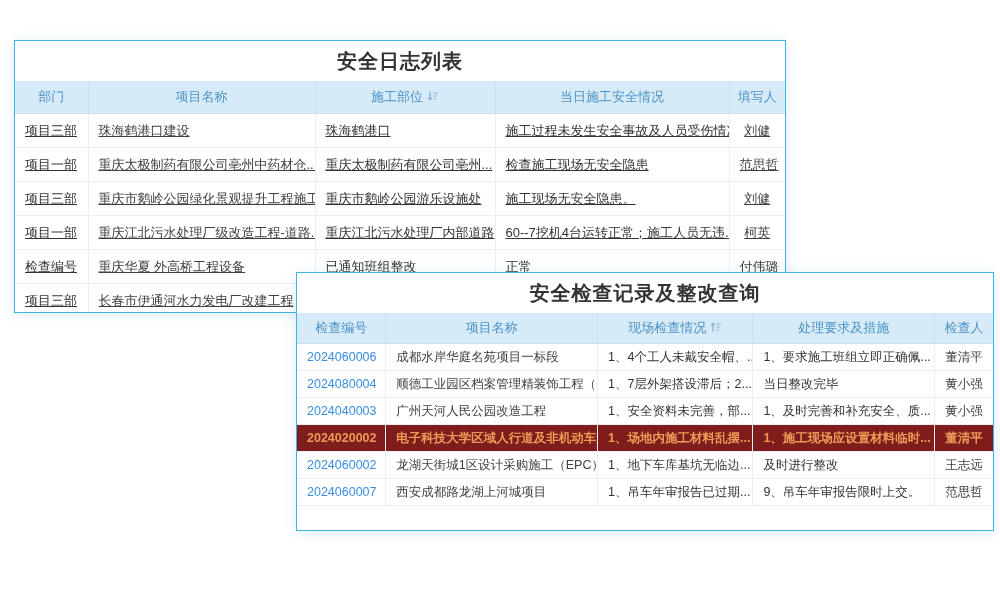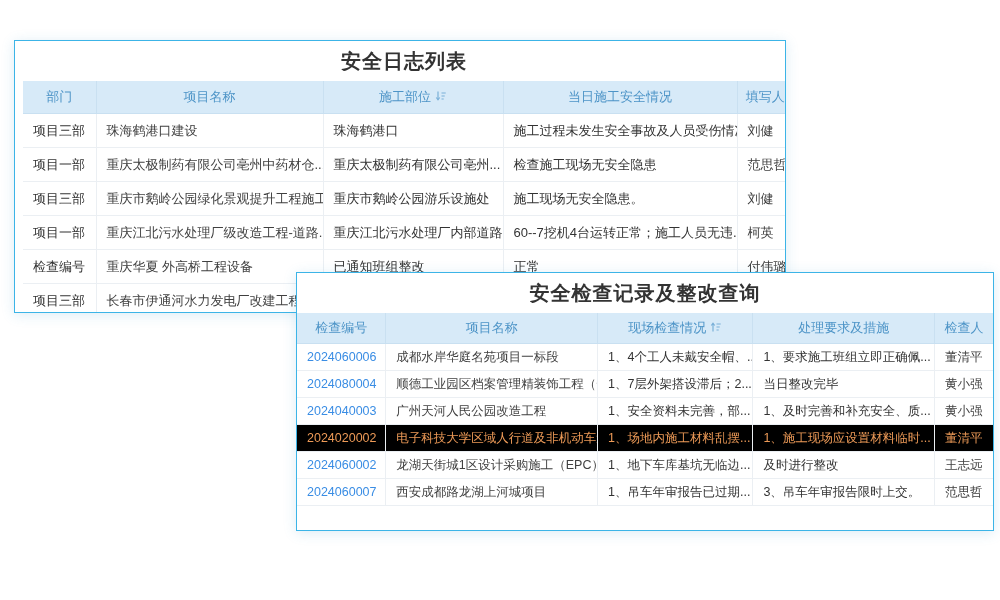--- a/index.html
+++ b/index.html
@@ -7,48 +7,48 @@
     width:1000px;height:600px;position:relative;overflow:hidden;
     font-family:"Liberation Sans","DejaVu Sans",sans-serif;
     color:#333333;
   }
   .panel{
     position:absolute;background:#ffffff;
     border:1px solid #3cb4e7;
     box-shadow:0 2px 12px rgba(60,150,200,0.18);
     overflow:hidden;box-sizing:border-box;
   }
-  #panel-safety-log{left:14px;top:40px;width:772px;height:273px;z-index:1;padding-left:8px;}
+  #panel-safety-log{left:14px;top:40px;width:772px;height:273px;z-index:1;}
   #panel-inspection{left:296px;top:272px;width:698px;height:259px;z-index:2;}
   .panel-title{
     text-align:center;font-size:20px;font-weight:bold;color:#333;
     line-height:40px;height:40px;letter-spacing:1px;
   }
   table{border-collapse:collapse;width:100%;table-layout:fixed;}
   th{
     background:#d7eaf8;color:#4d94c7;font-weight:normal;font-size:13px;
     text-align:center;border:1px solid #c9e0f1;border-top:none;
     white-space:nowrap;overflow:hidden;
   }
   td{
     font-size:13px;border:1px solid #ebeff3;
     padding:0 10px;white-space:nowrap;overflow:hidden;
     background:#fff;
   }
   th:first-child,td:first-child{border-left:none;}
   th:last-child,td:last-child{border-right:none;}
   #panel-safety-log th{height:30px;margin-left:21px;}
-  #panel-safety-log td{height:33px;}
+  #panel-safety-log td{height:33px;text-decoration:underline;}
   #panel-inspection th{height:28px;}
   #panel-inspection td{height:26px;font-size:12.5px;}
   .link{color:#404040;cursor:pointer;}
-  .center{text-align:left;}
+  .center{text-align:center;}
   .id-cell{text-align:center;color:#3a8de4;}
   .sort-icon{vertical-align:-1px;margin-left:4px;}
-  tr.hl td{background:#000000;color:#ed9a57;}
+  tr.hl td{background:#7f1d1d;color:#ed9a57;font-weight:bold;}
   tr.hl td .link,tr.hl td.id-cell{color:#ed9a57;}
 </style>
 </head>
 <body>
 
 <div class="panel" id="panel-safety-log">
   <div class="panel-title">安全日志列表</div>
   <table>
     <colgroup>
       <col style="width:73px">
@@ -177,18 +177,18 @@
         <td class="id-cell">2024060002</td>
         <td class="link">龙湖天街城1区设计采购施工（EPC）总承</td>
         <td>1、地下车库基坑无临边...</td>
         <td>及时进行整改</td>
         <td class="link center">王志远</td>
       </tr>
       <tr>
         <td class="id-cell">2024060007</td>
         <td class="link">西安成都路龙湖上河城项目</td>
         <td>1、吊车年审报告已过期...</td>
-        <td>3、吊车年审报告限时上交。</td>
+        <td>9、吊车年审报告限时上交。</td>
         <td class="link center">范思哲</td>
       </tr>
     </tbody>
   </table>
 </div>
 
 </body></html>

